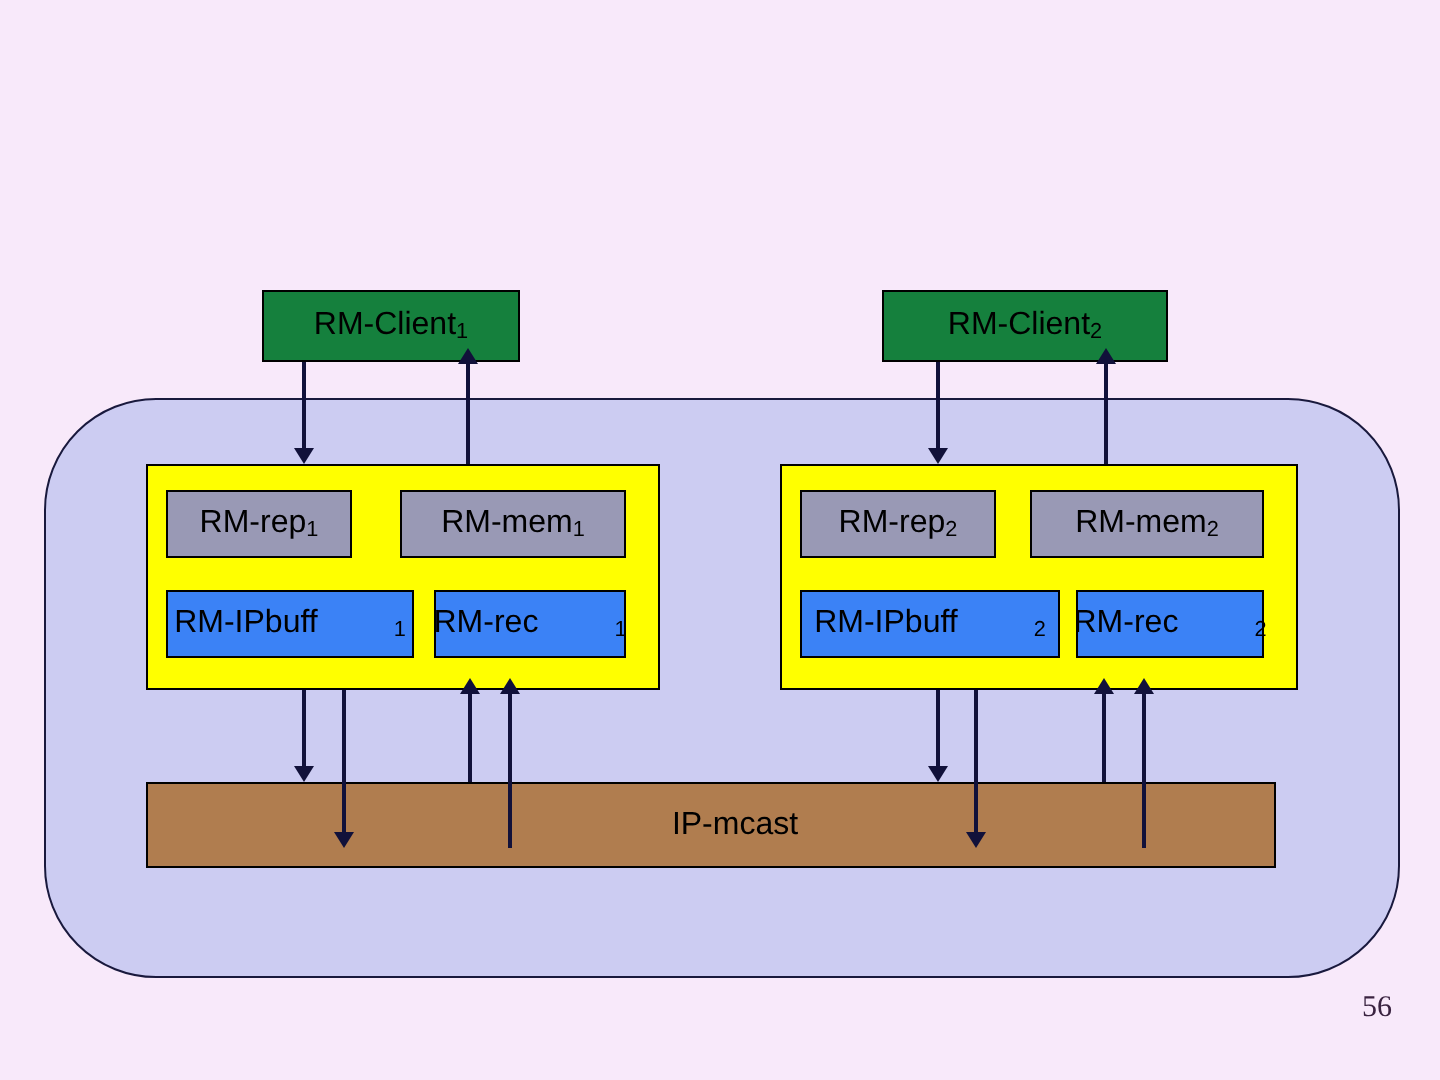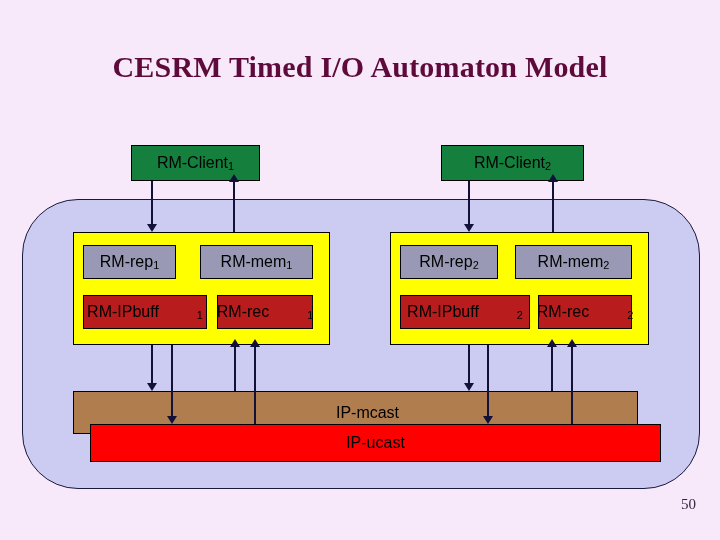--- a/index.html
+++ b/index.html
@@ -80,21 +80,21 @@
     box-sizing: border-box;
     color: #000000;
     font-size: 16px;
     display: flex;
     align-items: center;
     justify-content: center;
     white-space: nowrap;
     text-align: center;
   }
   .comp.gray { background: #9999b5; }
-  .comp.red  { background: #b91c1c; gap: 38px; }
+  .comp.red  { background: #3b82f6; gap: 38px; }
 
   
   #comp-rep-1    { left: 9px;   top: 12px; width: 93px;  height: 34px; }
   #comp-mem-1    { left: 126px; top: 12px; width: 113px; height: 34px; }
   #comp-ipbuff-1 { left: 9px;   top: 62px; width: 124px; height: 34px; }
   #comp-rec-1    { left: 143px; top: 62px; width: 96px;  height: 34px; }
 
   
   #comp-rep-2    { left: 9px;   top: 12px; width: 98px;  height: 34px; }
   #comp-mem-2    { left: 124px; top: 12px; width: 117px; height: 34px; }
@@ -172,21 +172,20 @@
     vertical-align: baseline;
     position: relative;
     top: 0.3em;
   }
 </style>
 </head>
 <body>
 
 <div id="slide">
 
-  <div id="slide-title">CESRM Timed I/O Automaton Model</div>
 
   <div id="system-container"></div>
 
   <div class="client-box" id="client-1">
     <span>RM-Client</span>
       <sub>1</sub>
   </div>
 
   <div class="arrow down" style="left:151px; top:181px; height:44px;">
     <span class="head"></span>
@@ -241,23 +240,20 @@
     </div>
     <div class="comp red" id="comp-rec-2">
       <span>RM-rec</span>
         <sub>2</sub>
     </div>
   </div>
 
   <div id="ip-mcast">
     <span>IP-mcast</span>
   </div>
-  <div id="ip-ucast">
-    <span>IP-ucast</span>
-  </div>
 
   <div class="arrow down" style="left:151px; top:345px; height:39px;">
     <span class="head"></span>
   </div>
 
   <div class="arrow down" style="left:171px; top:345px; height:72px;">
     <span class="head"></span>
   </div>
 
   <div class="arrow up" style="left:234px; top:346px; height:45px;">
@@ -274,15 +270,15 @@
   <div class="arrow down" style="left:487px; top:345px; height:72px;">
     <span class="head"></span>
   </div>
   <div class="arrow up" style="left:551px; top:346px; height:45px;">
     <span class="head"></span>
   </div>
   <div class="arrow up" style="left:571px; top:346px; height:78px;">
     <span class="head"></span>
   </div>
 
-  <div id="page-number">50</div>
+  <div id="page-number">56</div>
 
 </div>
 
 </body></html>

